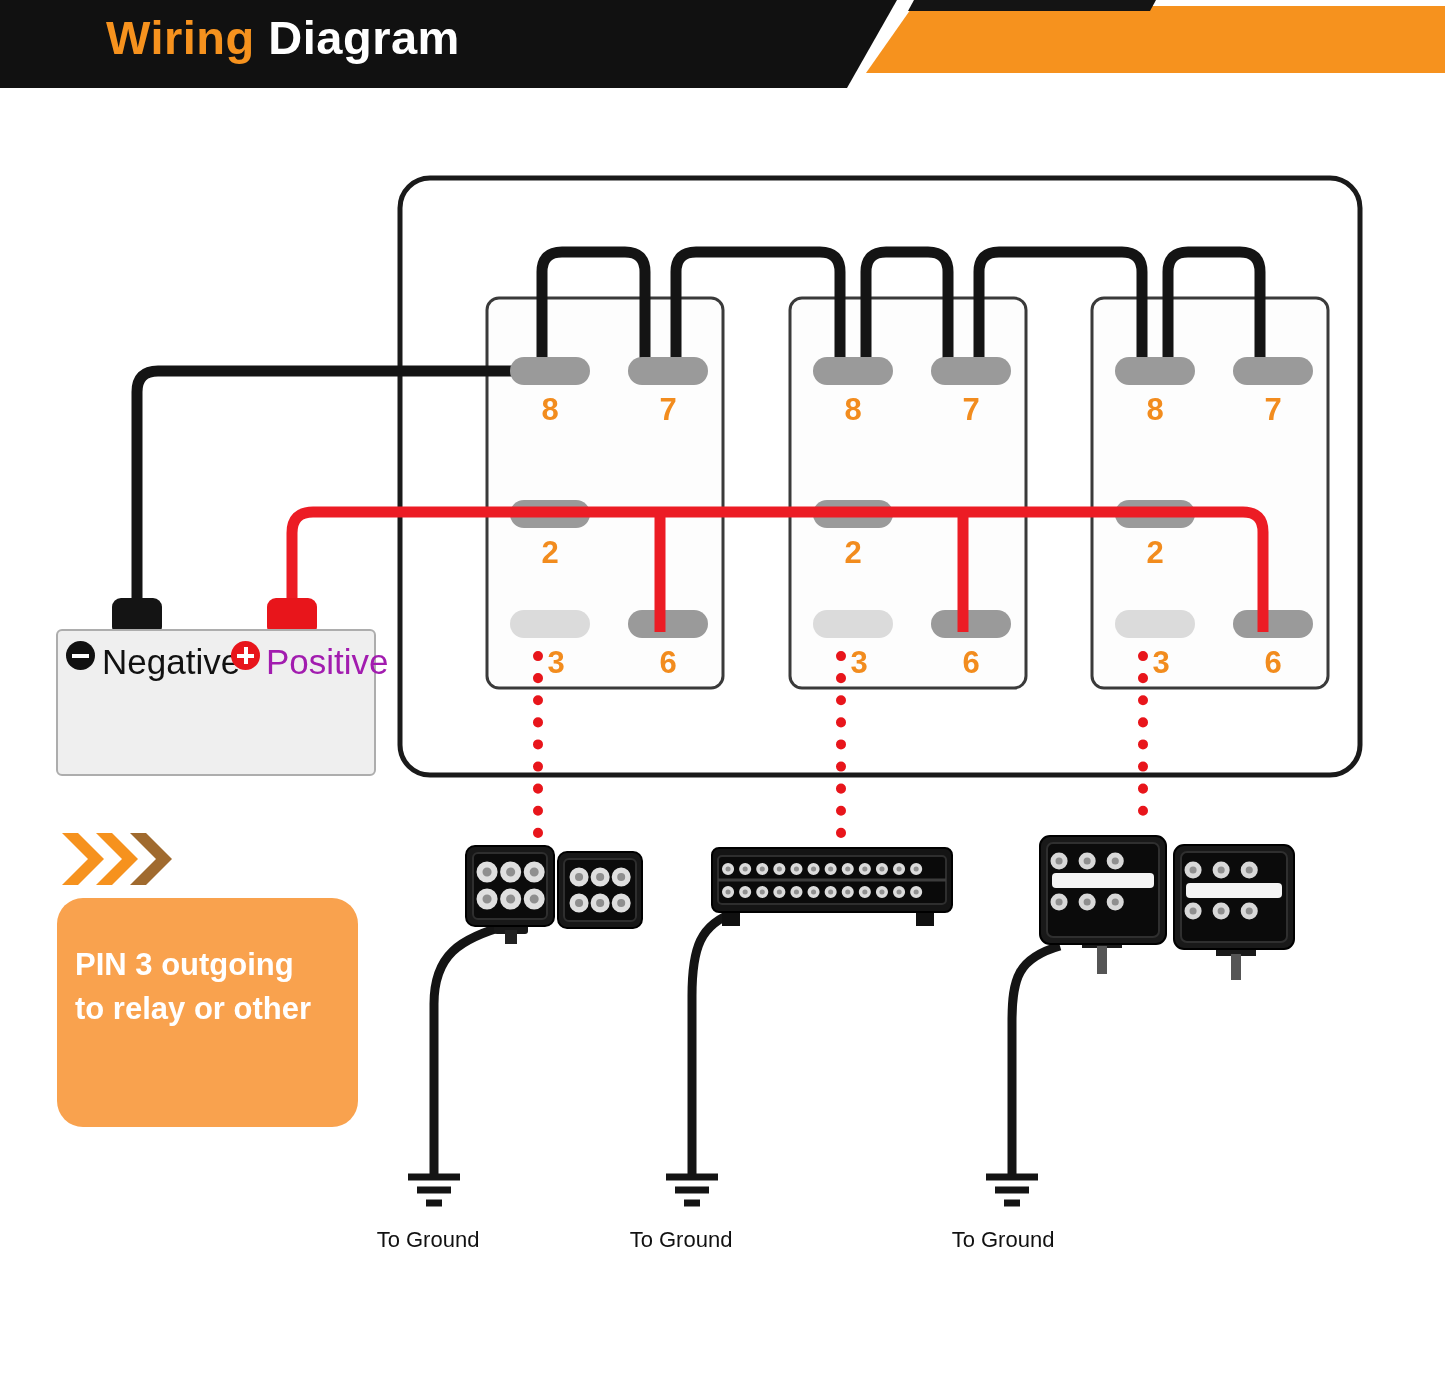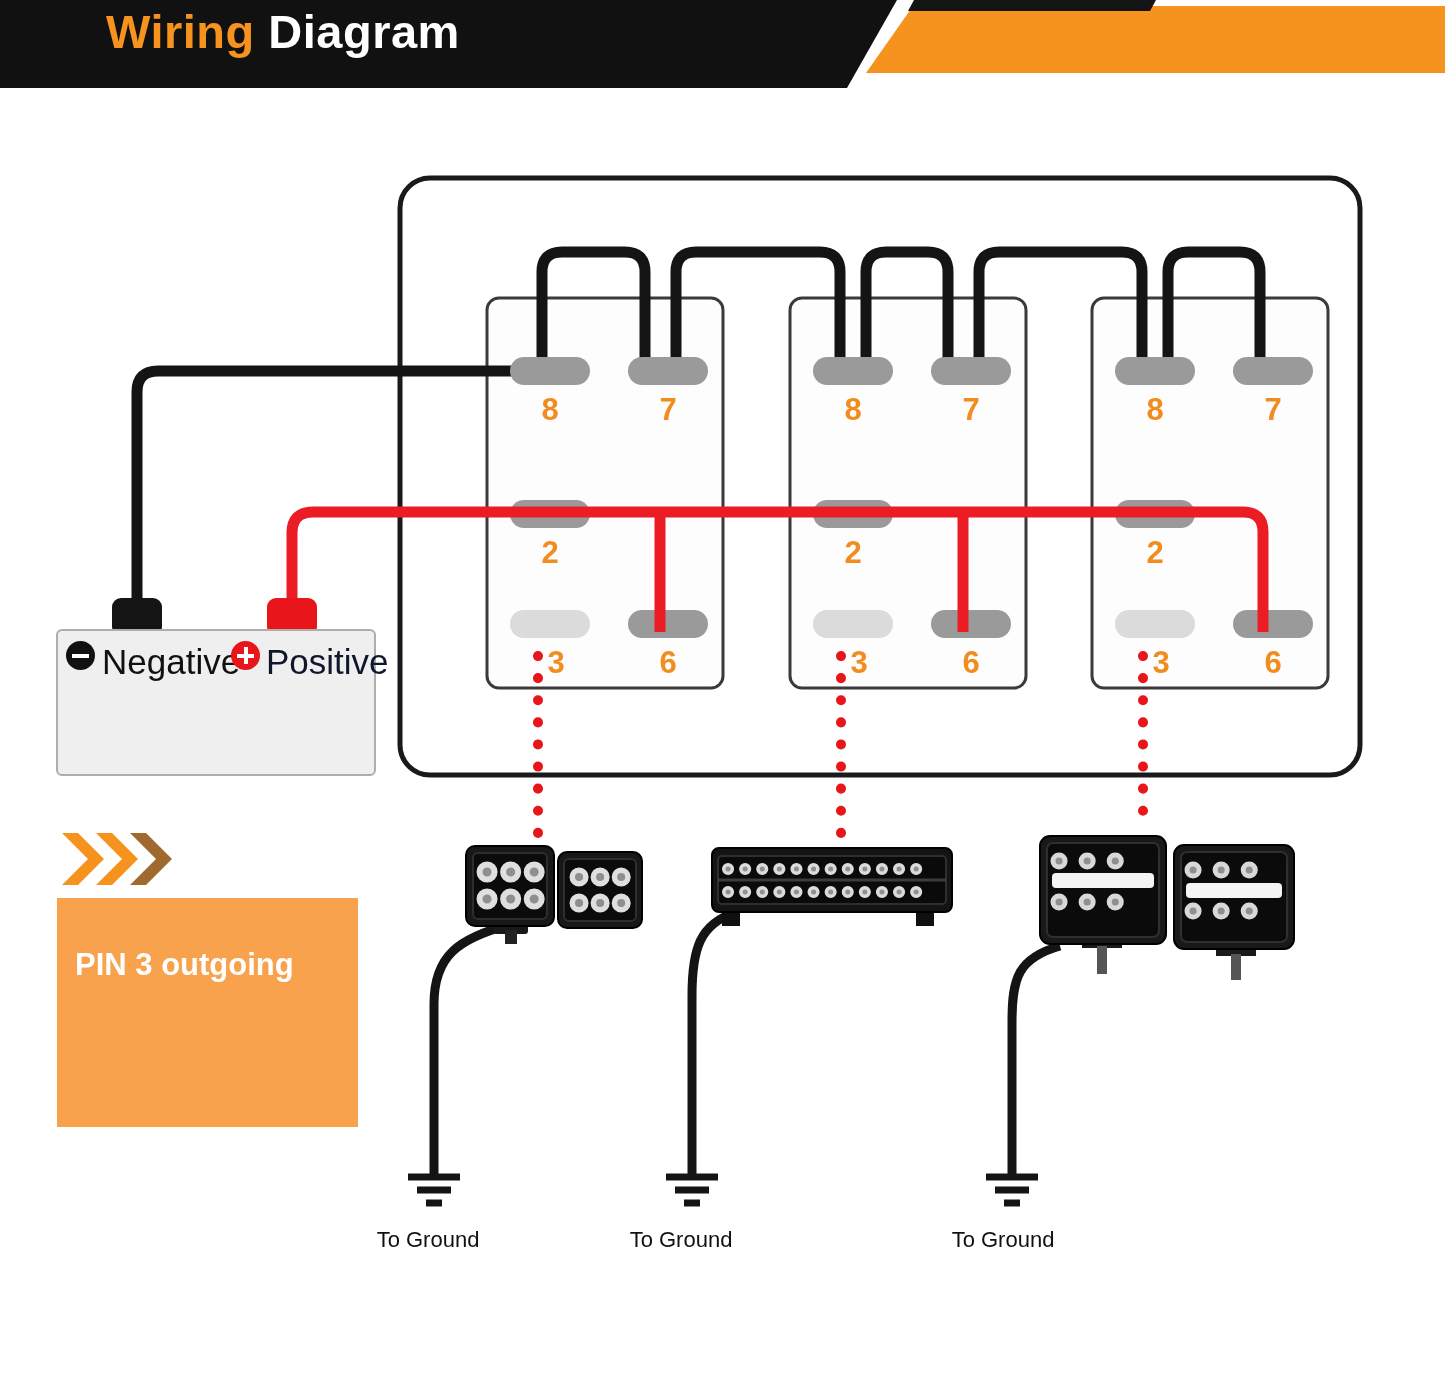--- a/index.html
+++ b/index.html
@@ -13,36 +13,36 @@
     clip-path:polygon(0 0,100% 0,calc(100% - 50px) 100%,0 100%);
   }
   .banner-orange {
     position:absolute; left:866px; top:6px; width:579px; height:67px; background:#F6921E;
     clip-path:polygon(47px 0,100% 0,100% 100%,0 100%);
   }
   .banner-topstrip {
     position:absolute; left:908px; top:0; width:248px; height:11px; background:#141414;
     clip-path:polygon(6px 0,100% 0,calc(100% - 6px) 100%,0 100%);
   }
-  .title { position:absolute; left:106px; top:4px; font-size:47px; font-weight:bold; letter-spacing:.5px; white-space:nowrap; }
+  .title { position:absolute; left:106px; top:10px; font-size:47px; font-weight:bold; letter-spacing:.5px; white-space:nowrap; }
   .title .accent { color:#F6921E; }
   .title .rest { color:#ffffff; }
   
   .pin-label { position:absolute; transform:translateX(-50%); color:#F28C1E; font-size:31px; font-weight:bold; }
   .batt-text { position:absolute; font-size:35px; color:#111; }
-  .batt-text.pos { color:#0f172a;text-align:center; }
+  .batt-text.pos { color:#a21caf;text-align:center; }
   .sign { position:absolute; width:29px; height:29px; border-radius:50%; }
   .sign.minus { background:#111; }
   .sign.plus  { background:#E8151B; }
   .sign::before { content:""; position:absolute; left:6px; top:12.5px; width:17px; height:4px; background:#fff; }
   .sign.plus::after { content:""; position:absolute; left:12.5px; top:6px; width:4px; height:17px; background:#fff; }
   .note-box {
     position:absolute; left:57px; top:898px; width:301px; height:229px; background:#F9A24E;
     color:#fff; font-weight:bold; font-size:31px; line-height:44px;
-    padding:45px 0 0 18px; box-sizing:border-box;
+    padding:45px 0 0 18px; box-sizing:border-box;border-radius:26px;
   }
   .ground-label { position:absolute; transform:translateX(-50%); font-size:22px; color:#111; white-space:nowrap; }
   svg.layer { position:absolute; left:0; top:0; }
 </style>
 </head>
 <body>
 
 <div class="canvas">
 
   <svg class="layer" width="1445" height="1393" viewBox="0 0 1445 1393">
@@ -219,19 +219,20 @@
   <span class="pin-label" style="left:1161px;top:645px">3</span>
   <span class="pin-label" style="left:1273px;top:645px">6</span>
 
   <span class="sign minus" style="left:66px;top:641px"></span>
   <span class="batt-text" style="left:102px;top:642px">Negative</span>
   <span class="sign plus" style="left:231px;top:641px"></span>
   <span class="batt-text pos" style="left:266px;top:642px">Positive</span>
 
   <div class="note-box">
     <div>PIN 3 outgoing</div>
+    <div>to relay or other</div>
   </div>
 
   <span class="ground-label" style="left:428px;top:1227px">To Ground</span>
   <span class="ground-label" style="left:681px;top:1227px">To Ground</span>
   <span class="ground-label" style="left:1003px;top:1227px">To Ground</span>
 
 </div>
 
 </body></html>

